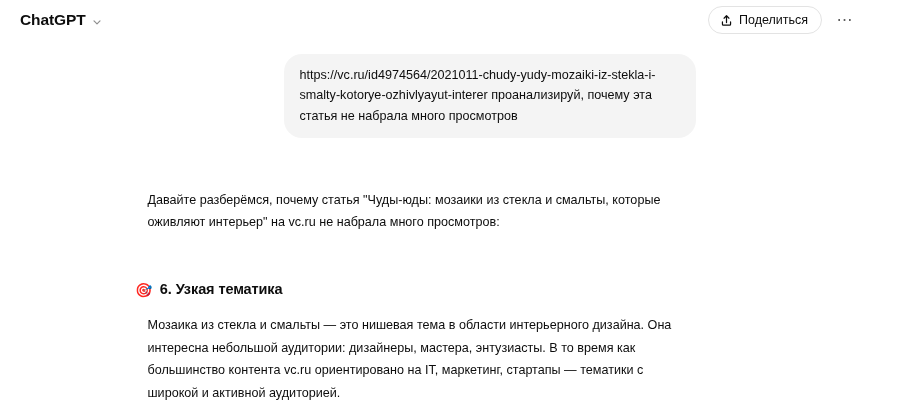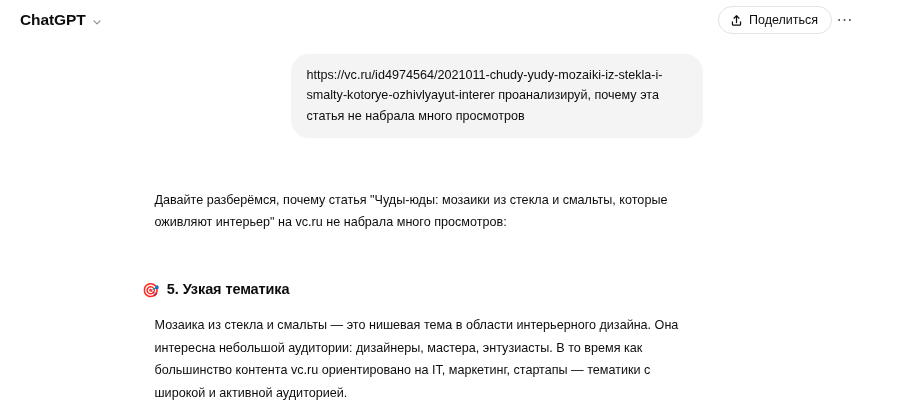--- a/index.html
+++ b/index.html
@@ -51,20 +51,21 @@
   }
   .chev {
     width: 12px;
     height: 12px;
     display: inline-block;
     color: #8f8f8f;
   }
   .topbar-right {
     display: flex;
     align-items: center;
+    gap: 10px;
   }
   .share-btn {
     display: flex;
     align-items: center;
     gap: 6px;
     border: 1px solid #e3e3e3;
     border-radius: 999px;
     padding: 6px 13px 6px 11px;
     font-size: 12.5px;
     color: #0d0d0d;
@@ -91,21 +92,21 @@
     color: #5d5d5d;
     font-size: 16px;
     letter-spacing: 1px;
     line-height: 1;
   }
 
   
   .conversation {
     position: absolute;
     top: 40px;
-    left: 7px;
+    left: 0;
     width: 831px;
     height: 360px;
     overflow: hidden;
   }
   .thread {
     width: 560px;
     margin: 0 auto;
     padding-top: 14px;
     box-sizing: border-box;
   }
@@ -195,21 +196,21 @@
 
       <div class="user-row">
         <div class="user-bubble">https://vc.ru/id4974564/2021011-chudy-yudy-mozaiki-iz-stekla-i-smalty-kotorye-ozhivlyayut-interer проанализируй, почему эта статья не набрала много просмотров</div>
       </div>
 
       <div class="assistant">
         <p>Давайте разберёмся, почему статья "Чуды-юды: мозаики из стекла и смальты, которые оживляют интерьер" на vc.ru не набрала много просмотров:</p>
 
         <div class="section-heading">
           <span class="heading-emoji">🎯</span>
-          <span>5. Узкая тематика</span>
+          <span>6. Узкая тематика</span>
         </div>
         <p class="body-para">Мозаика из стекла и смальты — это нишевая тема в области интерьерного дизайна. Она интересна небольшой аудитории: дизайнеры, мастера, энтузиасты. В то время как большинство контента vc.ru ориентировано на IT, маркетинг, стартапы — тематики с широкой и активной аудиторией.</p>
       </div>
 
     </div>
   </div>
 
 </div>
 
 </body></html>

